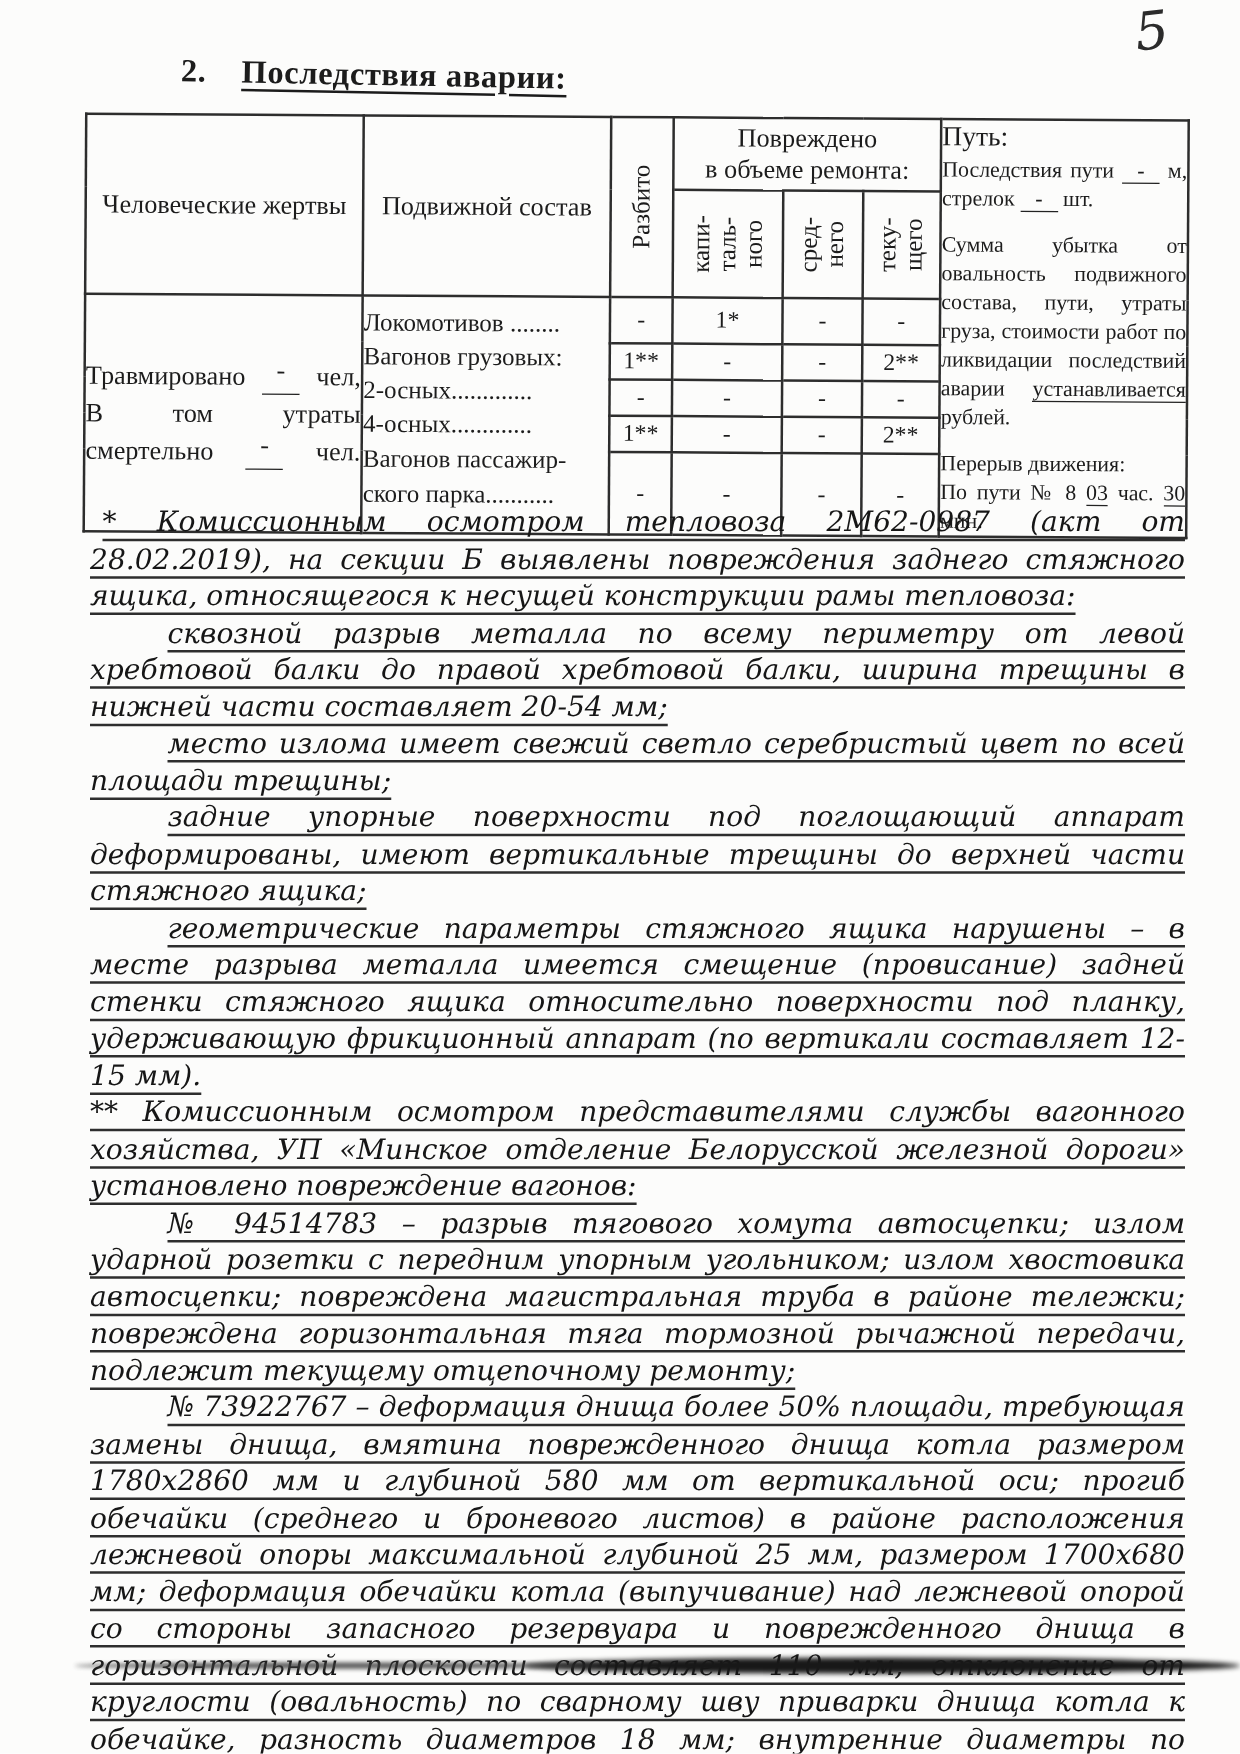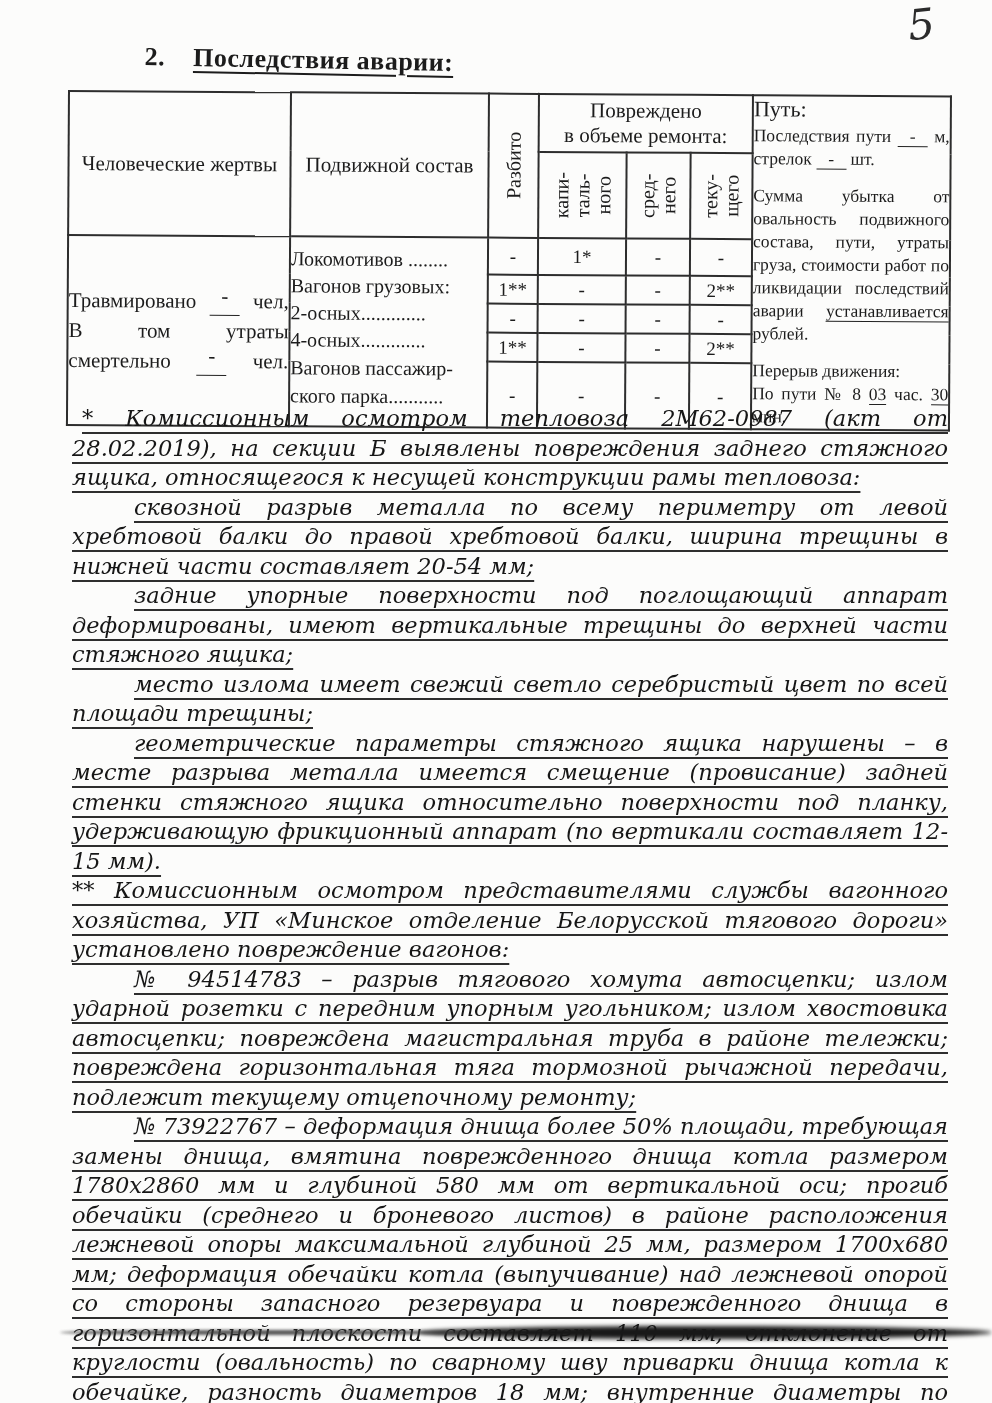--- a/index.html
+++ b/index.html
@@ -233,24 +233,24 @@
         <td class="val">-</td>
         <td class="val">-</td>
       </tr>
     </tbody>
       </table>
   </div>
 
   <div class="body-text">
     <p class="ind-sm">* Комиссионным осмотром тепловоза 2М62-0987 (акт от 28.02.2019), на секции Б выявлены повреждения заднего стяжного ящика, относящегося к несущей конструкции рамы тепловоза:</p>
     <p class="ind">сквозной разрыв металла по всему периметру от левой хребтовой балки до правой хребтовой балки, ширина трещины в нижней части составляет 20-54 мм;</p>
+    <p class="ind">место излома имеет свежий светло серебристый цвет по всей площади трещины;</p>
     <p class="ind">задние упорные поверхности под поглощающий аппарат деформированы, имеют вертикальные трещины до верхней части стяжного ящика;</p>
-    <p class="ind">место излома имеет свежий светло серебристый цвет по всей площади трещины;</p>
     <p class="ind">геометрические параметры стяжного ящика нарушены – в месте разрыва металла имеется смещение (провисание) задней стенки стяжного ящика относительно поверхности под планку, удерживающую фрикционный аппарат (по вертикали составляет 12-15 мм).</p>
-    <p>** Комиссионным осмотром представителями службы вагонного хозяйства, УП «Минское отделение Белорусской тягового дороги» установлено повреждение вагонов:</p>
+    <p>** Комиссионным осмотром представителями службы вагонного хозяйства, УП «Минское отделение Белорусской железной дороги» установлено повреждение вагонов:</p>
     <p class="ind">№ 94514783 – разрыв тягового хомута автосцепки; излом ударной розетки с передним упорным угольником; излом хвостовика автосцепки; повреждена магистральная труба в районе тележки; повреждена горизонтальная тяга тормозной рычажной передачи, подлежит текущему отцепочному ремонту;</p>
     <p class="ind">№ 73922767 – деформация днища более 50% площади, требующая замены днища, вмятина поврежденного днища котла размером 1780х2860 мм и глубиной 580 мм от вертикальной оси; прогиб обечайки (среднего и броневого листов) в районе расположения лежневой опоры максимальной глубиной 25 мм, размером 1700х680 мм; деформация обечайки котла (выпучивание) над лежневой опорой со стороны запасного резервуара и поврежденного днища в горизонтальной плоскости составляет 110 мм; отклонение от круглости (овальность) по сварному шву приварки днища котла к обечайке, разность диаметров 18 мм; внутренние диаметры по сварному шву приварки поврежденного днища котла к</p>
   </div>
 
   <div class="smudge-a"></div>
   <div class="smudge-b"></div>
 
 </div>
 
 </body></html>

